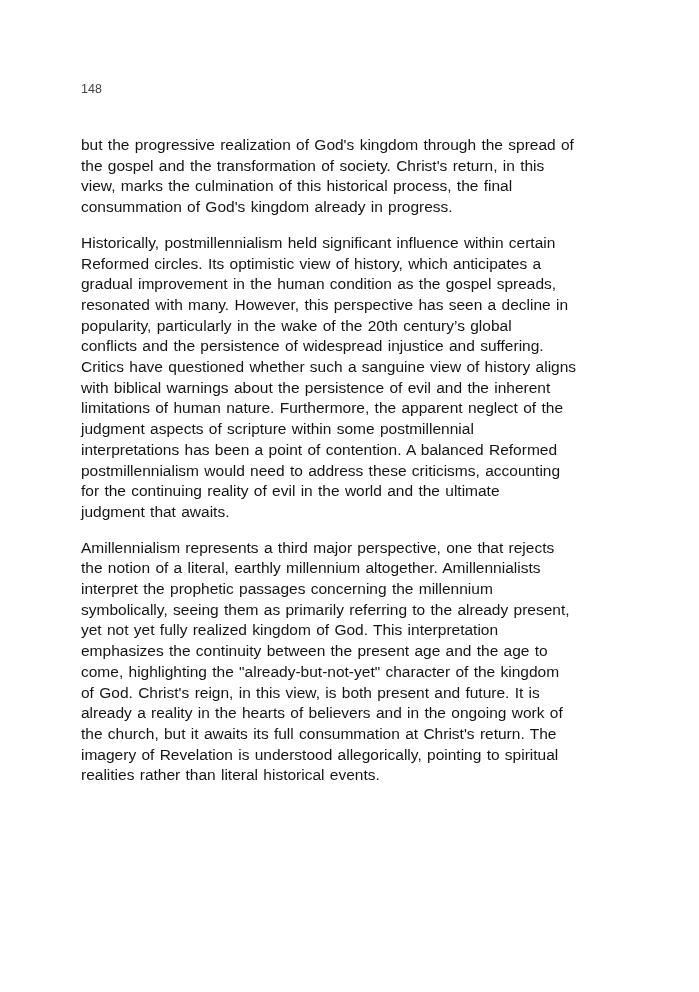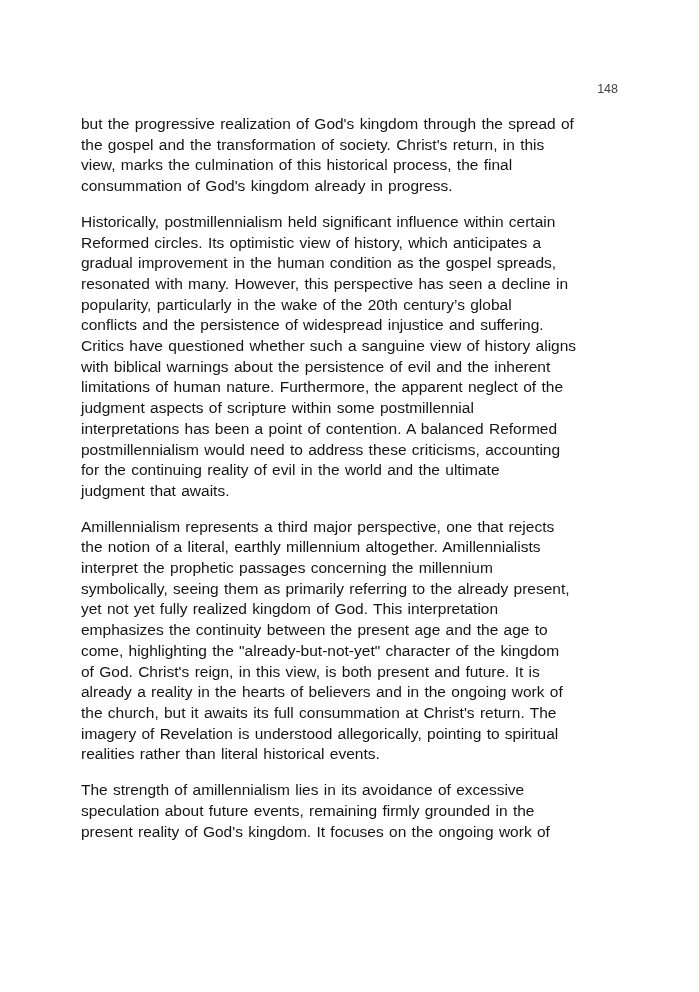--- a/index.html
+++ b/index.html
@@ -14,25 +14,25 @@
     font-family: "Liberation Sans", "DejaVu Sans", sans-serif;
   }
   .page {
     box-sizing: border-box;
     width: 699px;
     height: 992px;
     padding: 82px 81px 0 81px;
     background: #ffffff;
   }
   .page-number {
-    text-align: right;
+    text-align: left;
     font-size: 12.5px;
     line-height: 15px;
     color: #444444;
-    margin-bottom: 17px;
+    margin-bottom: 38px;
   }
   .body-text p {
     margin: 15px 0 14px 0;
     font-size: 15.5px;
     line-height: 20.7px;
     color: #151515;
     white-space: pre-line;
     word-spacing: 1px;
     letter-spacing: 0px;
   }
@@ -66,17 +66,14 @@
 interpret the prophetic passages concerning the millennium
 symbolically, seeing them as primarily referring to the already present,
 yet not yet fully realized kingdom of God. This interpretation
 emphasizes the continuity between the present age and the age to
 come, highlighting the "already-but-not-yet" character of the kingdom
 of God. Christ's reign, in this view, is both present and future. It is
 already a reality in the hearts of believers and in the ongoing work of
 the church, but it awaits its full consummation at Christ's return. The
 imagery of Revelation is understood allegorically, pointing to spiritual
 realities rather than literal historical events.</p>
-    <p>The strength of amillennialism lies in its avoidance of excessive
-speculation about future events, remaining firmly grounded in the
-present reality of God's kingdom. It focuses on the ongoing work of</p>
   </div>
 </div>
 
 </body></html>

